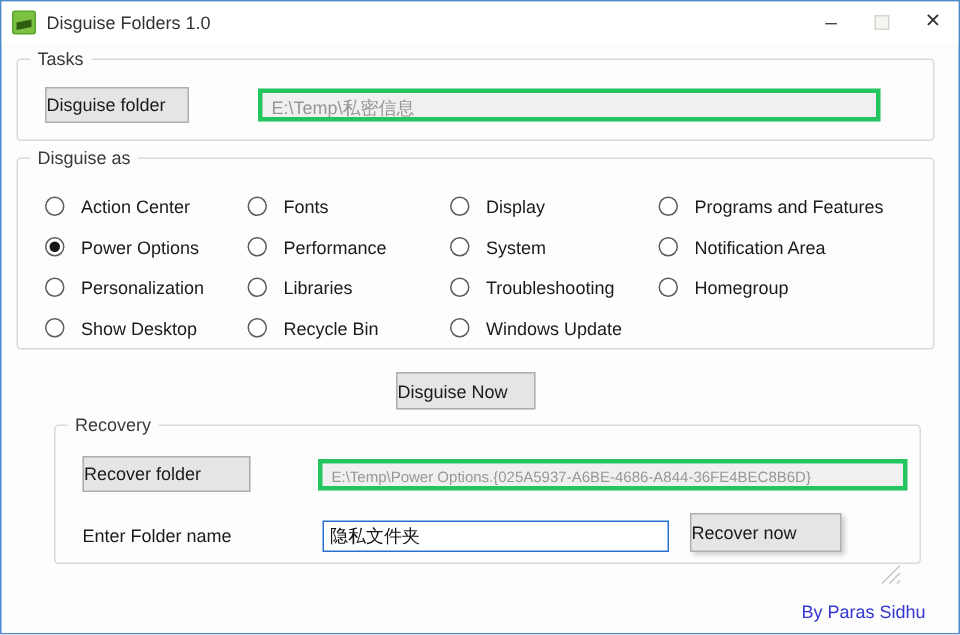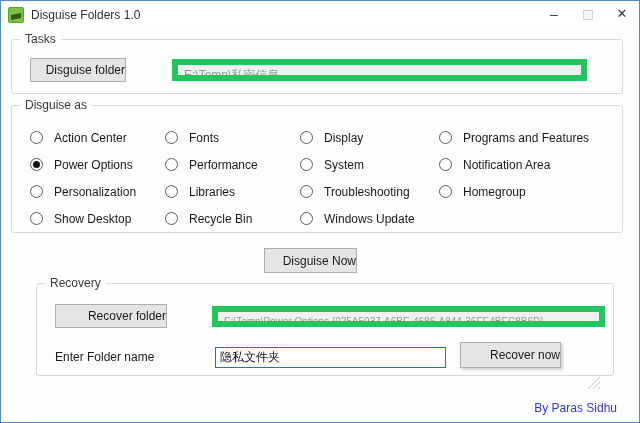--- a/index.html
+++ b/index.html
@@ -40,25 +40,25 @@
   .groupbox {
     position:absolute; border:1px solid #d9d9d9; border-radius:3px; background:transparent;
   }
   .group-label {
     position:absolute; top:-8px; left:8px; background:#fdfdfd; padding:0 5px;
     color:#3a3a3a; line-height:14px;
   }
   
   .win-btn {
     position:absolute; background:#e5e5e5; border:1px solid #aeaeae;
-    color:#1a1a1a; font-size:12px; text-align:right;
+    color:#1a1a1a; font-size:12px; text-align:left;
     font-family:"Liberation Sans","DejaVu Sans",sans-serif; cursor:default;
   }
   .field {
-    position:absolute; background:#f0f0f0; border:6px solid #22c55e;
+    position:absolute; background:#f0f0f0; border:3px solid #22c55e;
     color:#979797; padding-left:6px; overflow:hidden; white-space:nowrap;
   }
   
   .radio-grid {
     position:absolute; left:18px; top:18px;
     display:grid; grid-auto-flow:column;
     grid-template-rows:repeat(4,27px);
     grid-template-columns:135px 135px 139px 185px;
     align-items:center;
   }

